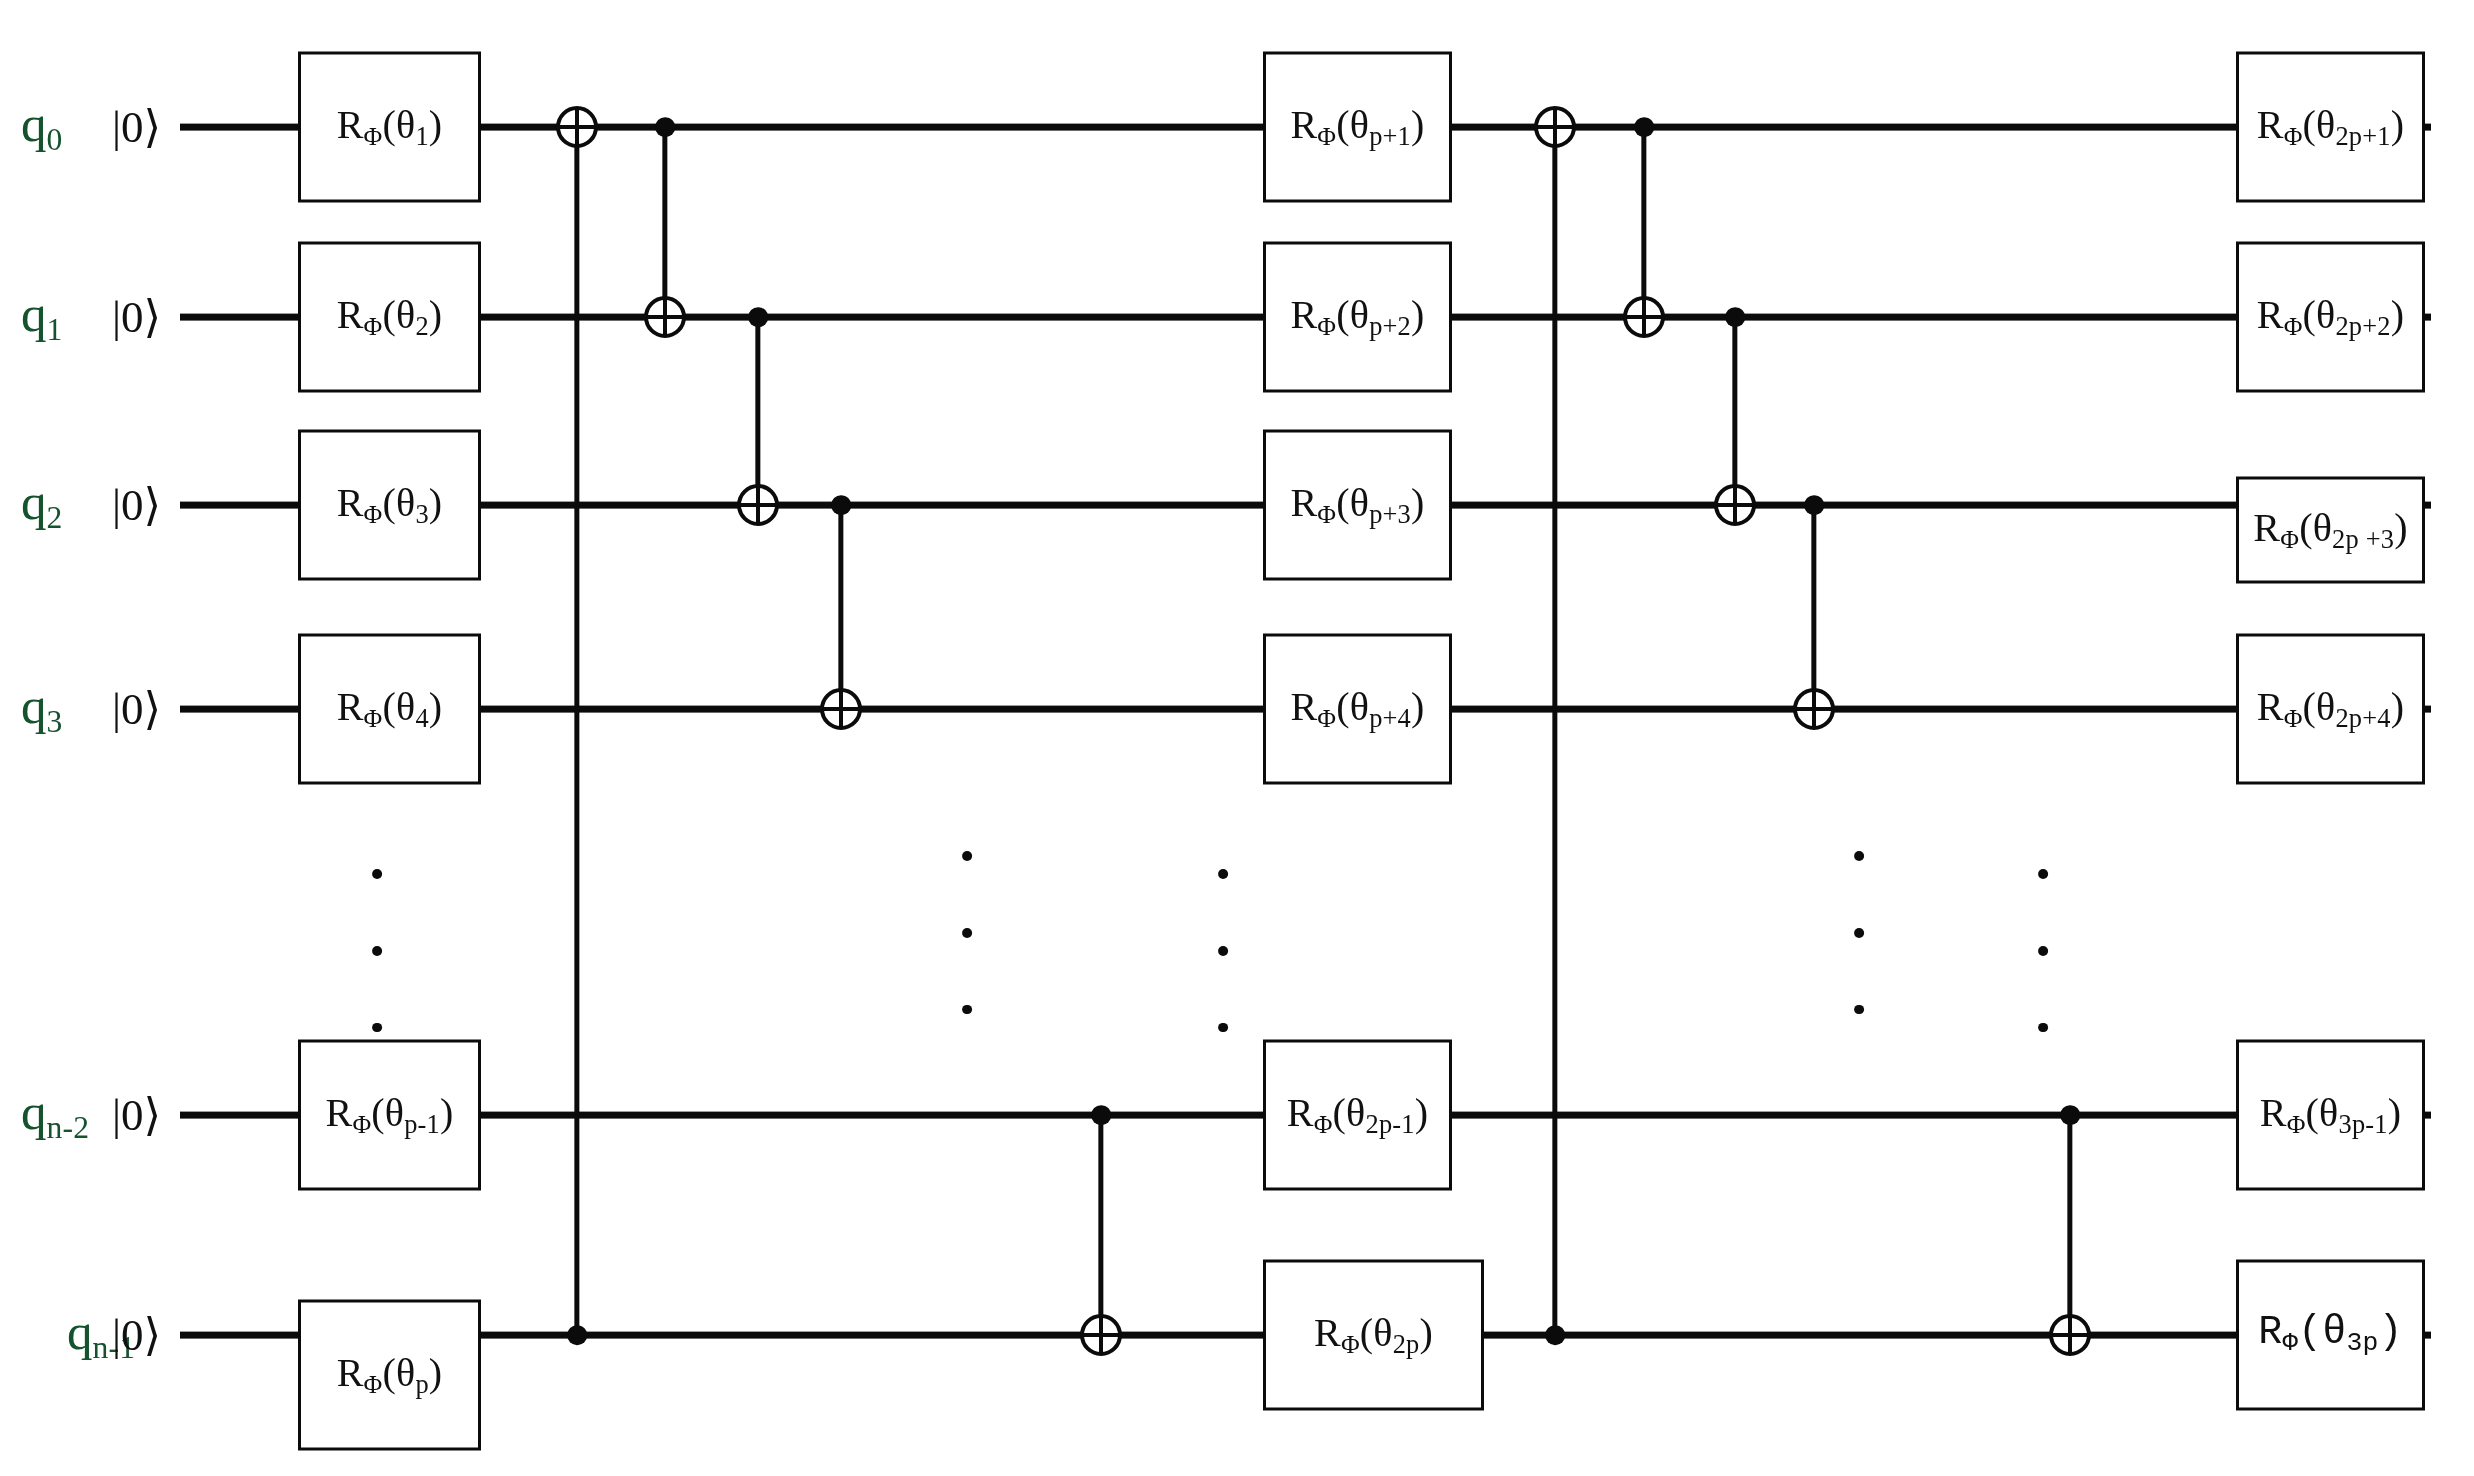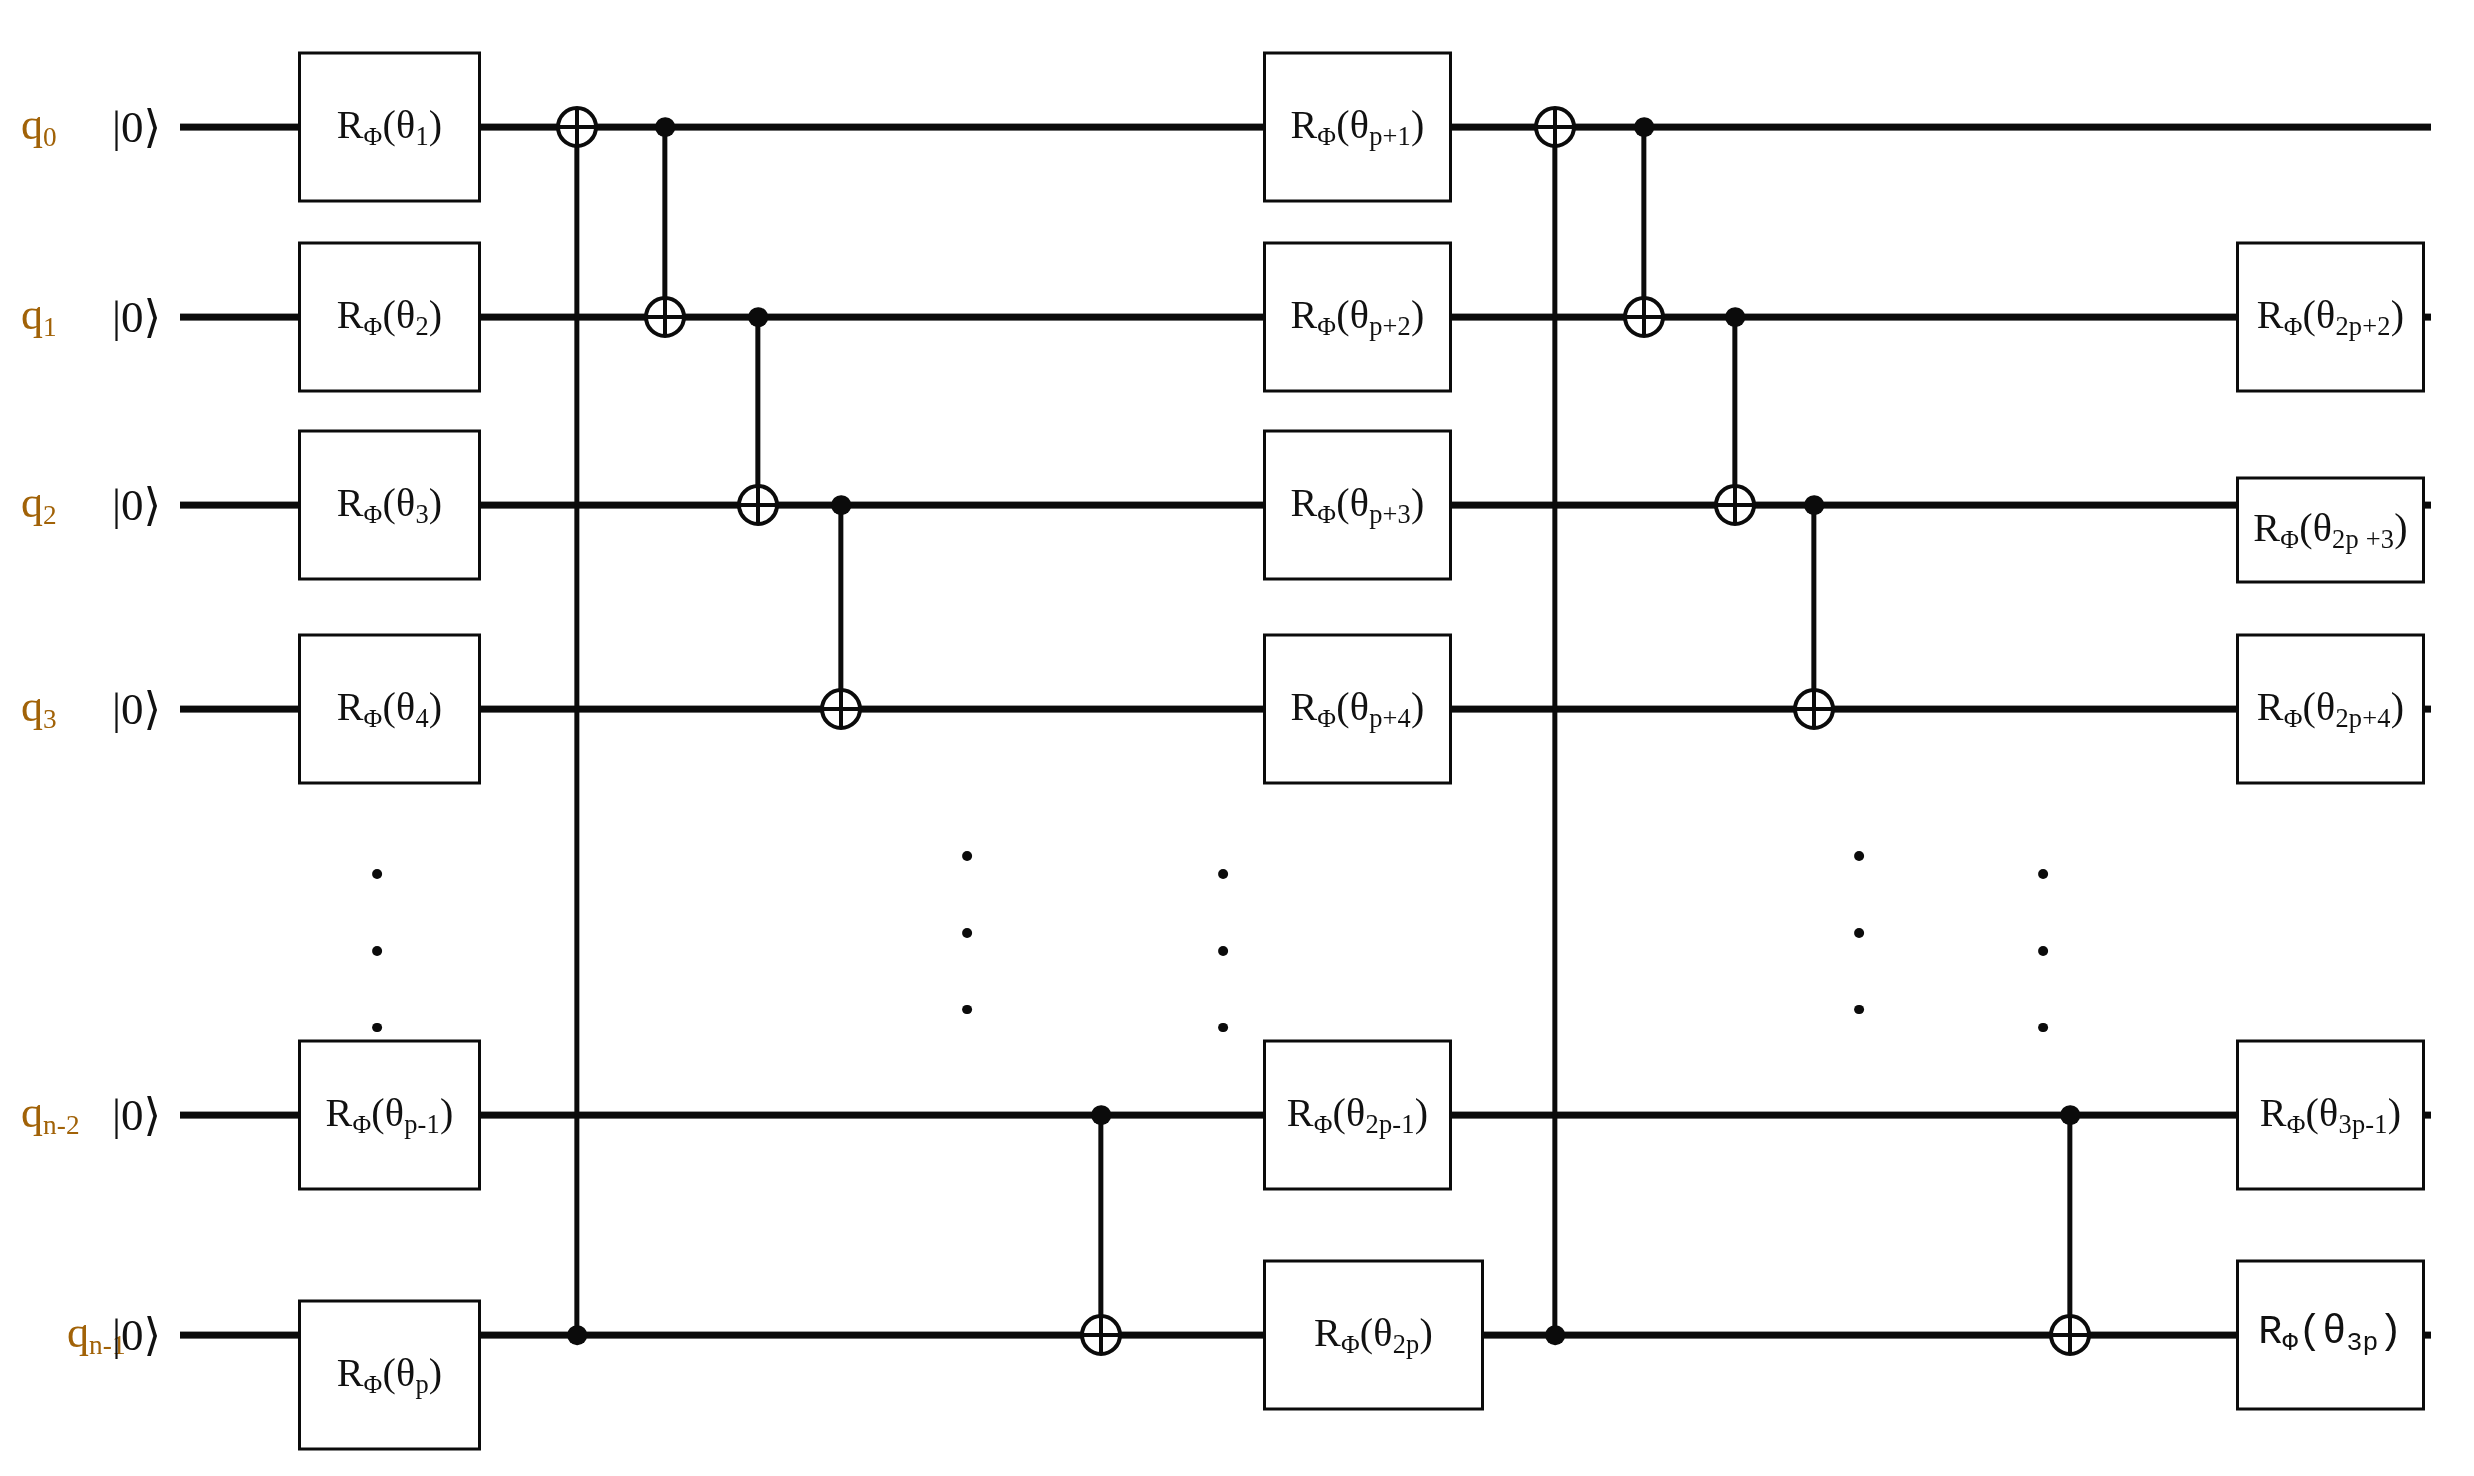--- a/index.html
+++ b/index.html
@@ -13,22 +13,22 @@
     width: 2475px;
     height: 1477px;
     background: #ffffff;
     font-family: "Liberation Serif", "DejaVu Serif", serif;
     overflow: hidden;
   }
   
   .qubit-label {
     position: absolute;
     white-space: nowrap;
-    color: #a16207;
-    font-size: 44px;
+    color: #14532d;
+    font-size: 51px;
     line-height: 1;
     transform: translateY(-50%);
   }
   .qubit-label .sub {
     font-size: 0.62em;
     vertical-align: -0.28em;
     letter-spacing: 0.2px;
   }
   .ket {
     position: absolute;
@@ -181,20 +181,23 @@
       <span class="gate-label">R<span class="gsub">Φ</span>(θ<span class="gsub2">p+3</span>)</span>
     </div>
     <div class="gate" style="left: 1263px; width: 189px; height: 151px; top: 709px;">
       <span class="gate-label">R<span class="gsub">Φ</span>(θ<span class="gsub2">p+4</span>)</span>
     </div>
     <div class="gate" style="left: 1263px; width: 189px; height: 151px; top: 1115px;">
       <span class="gate-label">R<span class="gsub">Φ</span>(θ<span class="gsub2">2p-1</span>)</span>
     </div>
     <div class="gate" style="left: 1263px; width: 221px; height: 151px; top: 1335px; align-items: center;">
       <span class="gate-label">R<span class="gsub">Φ</span>(θ<span class="gsub2">2p</span>)</span>
+    </div>
+    <div class="gate" style="left: 2236px; width: 189px; height: 151px; top: 127px;">
+      <span class="gate-label">R<span class="gsub">Φ</span>(θ<span class="gsub2">2p+1</span>)</span>
     </div>
     <div class="gate" style="left: 2236px; width: 189px; height: 151px; top: 317px;">
       <span class="gate-label">R<span class="gsub">Φ</span>(θ<span class="gsub2">2p+2</span>)</span>
     </div>
     <div class="gate" style="left: 2236px; width: 189px; height: 107px; top: 530px;">
       <span class="gate-label">R<span class="gsub">Φ</span>(θ<span class="gsub2">2p +3</span>)</span>
     </div>
     <div class="gate" style="left: 2236px; width: 189px; height: 151px; top: 709px;">
       <span class="gate-label">R<span class="gsub">Φ</span>(θ<span class="gsub2">2p+4</span>)</span>
     </div>

